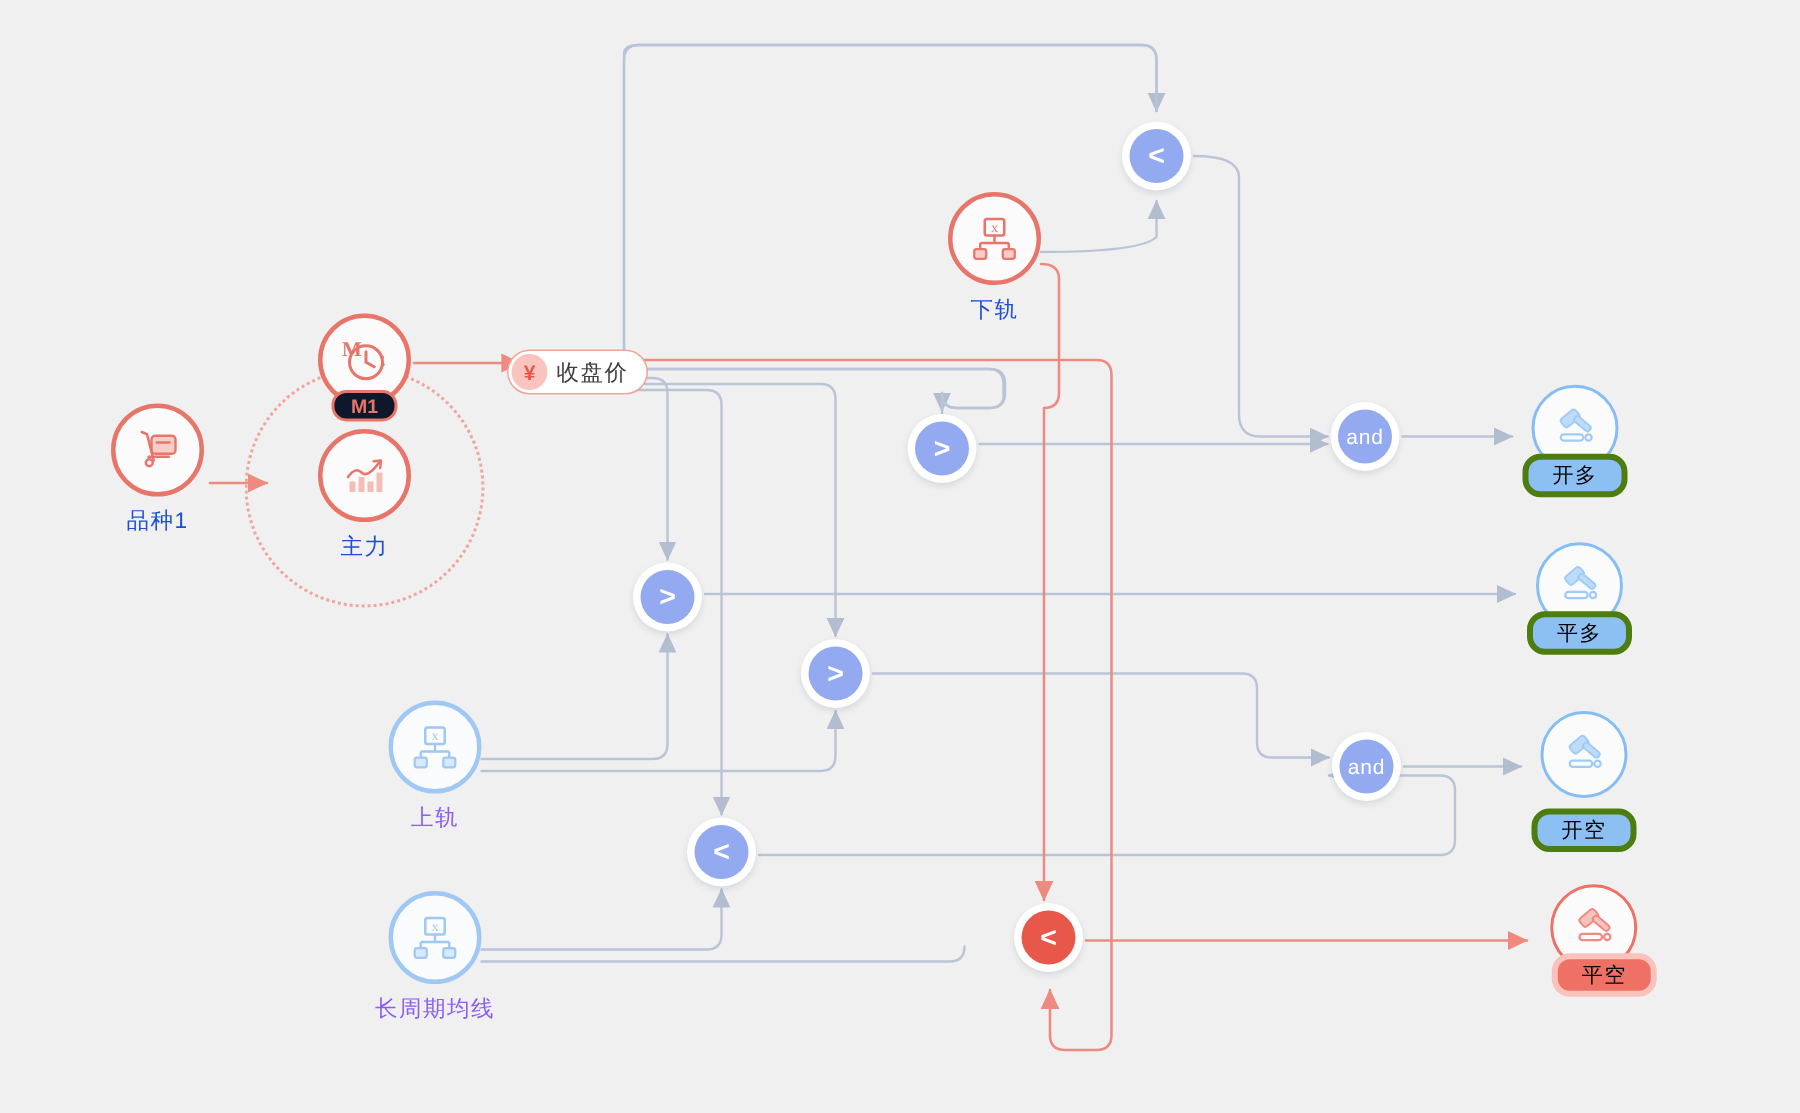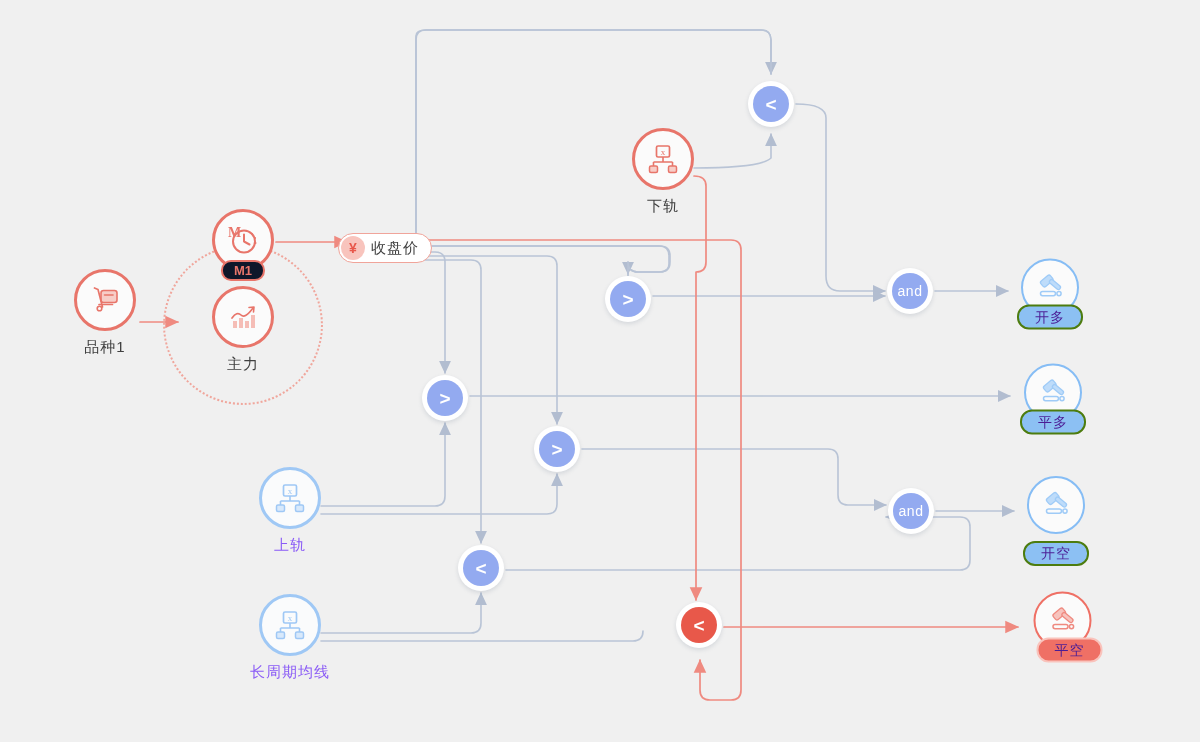--- a/index.html
+++ b/index.html
@@ -46,21 +46,21 @@
     box-sizing: border-box;
     position: relative;
   }
   .circle-node.blue .disc {
     border-color: #9fc8f5;
     background: #fafbfc;
   }
   .circle-node .caption {
     margin-top: 7px;
     font-size: 15px;
-    color: #404040;
+    color: #1d4ed8;
     white-space: nowrap;
     letter-spacing: 1px;
   }
   .circle-node.blue .caption { color: #8b5cf6; }
 
   
   .group-ring {
     position: absolute;
     transform: translate(-50%, -50%);
     width: 160px; height: 160px;
@@ -96,22 +96,22 @@
     align-items: center;
     justify-content: center;
     box-sizing: border-box;
   }
   .action-node.red .disc { border-color: #ef7065; }
   .action-node .pill {
     margin-top: -12px;
     padding: 2px 16px;
     border-radius: 12px;
     background: #8cc0f3;
-    border: 2px solid #4d7c0f;
-    color: #4c1d95;
+    border: 4px solid #4d7c0f;
+    color: #000000;
     font-size: 14px;
     line-height: 17px;
     letter-spacing: 1px;
     white-space: nowrap;
     position: relative;
     z-index: 3;
   }
   .action-node.red .pill {
     background: #ef7065;
     border-color: #f9c3bc;

